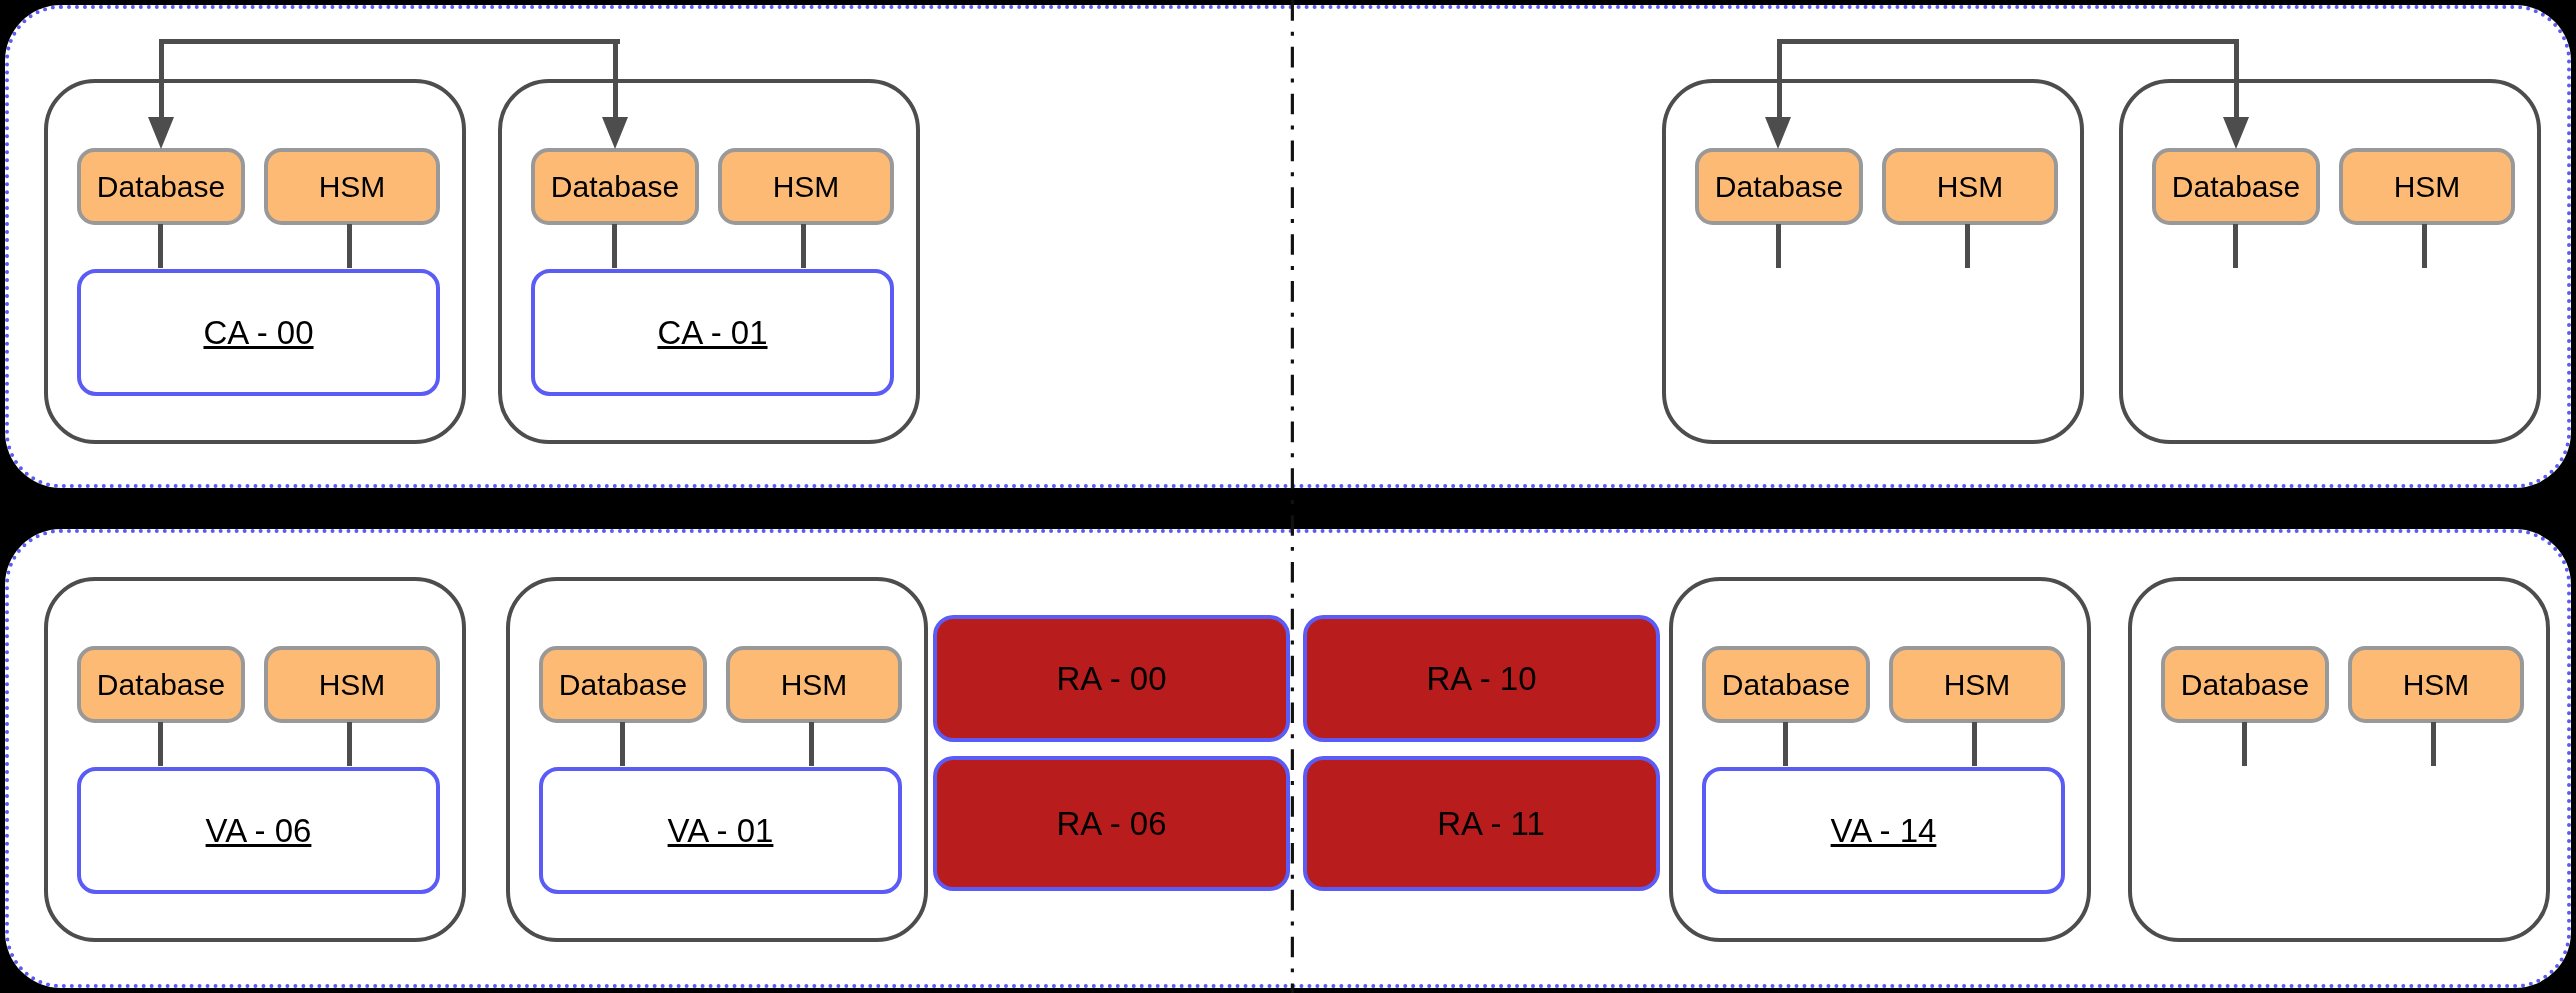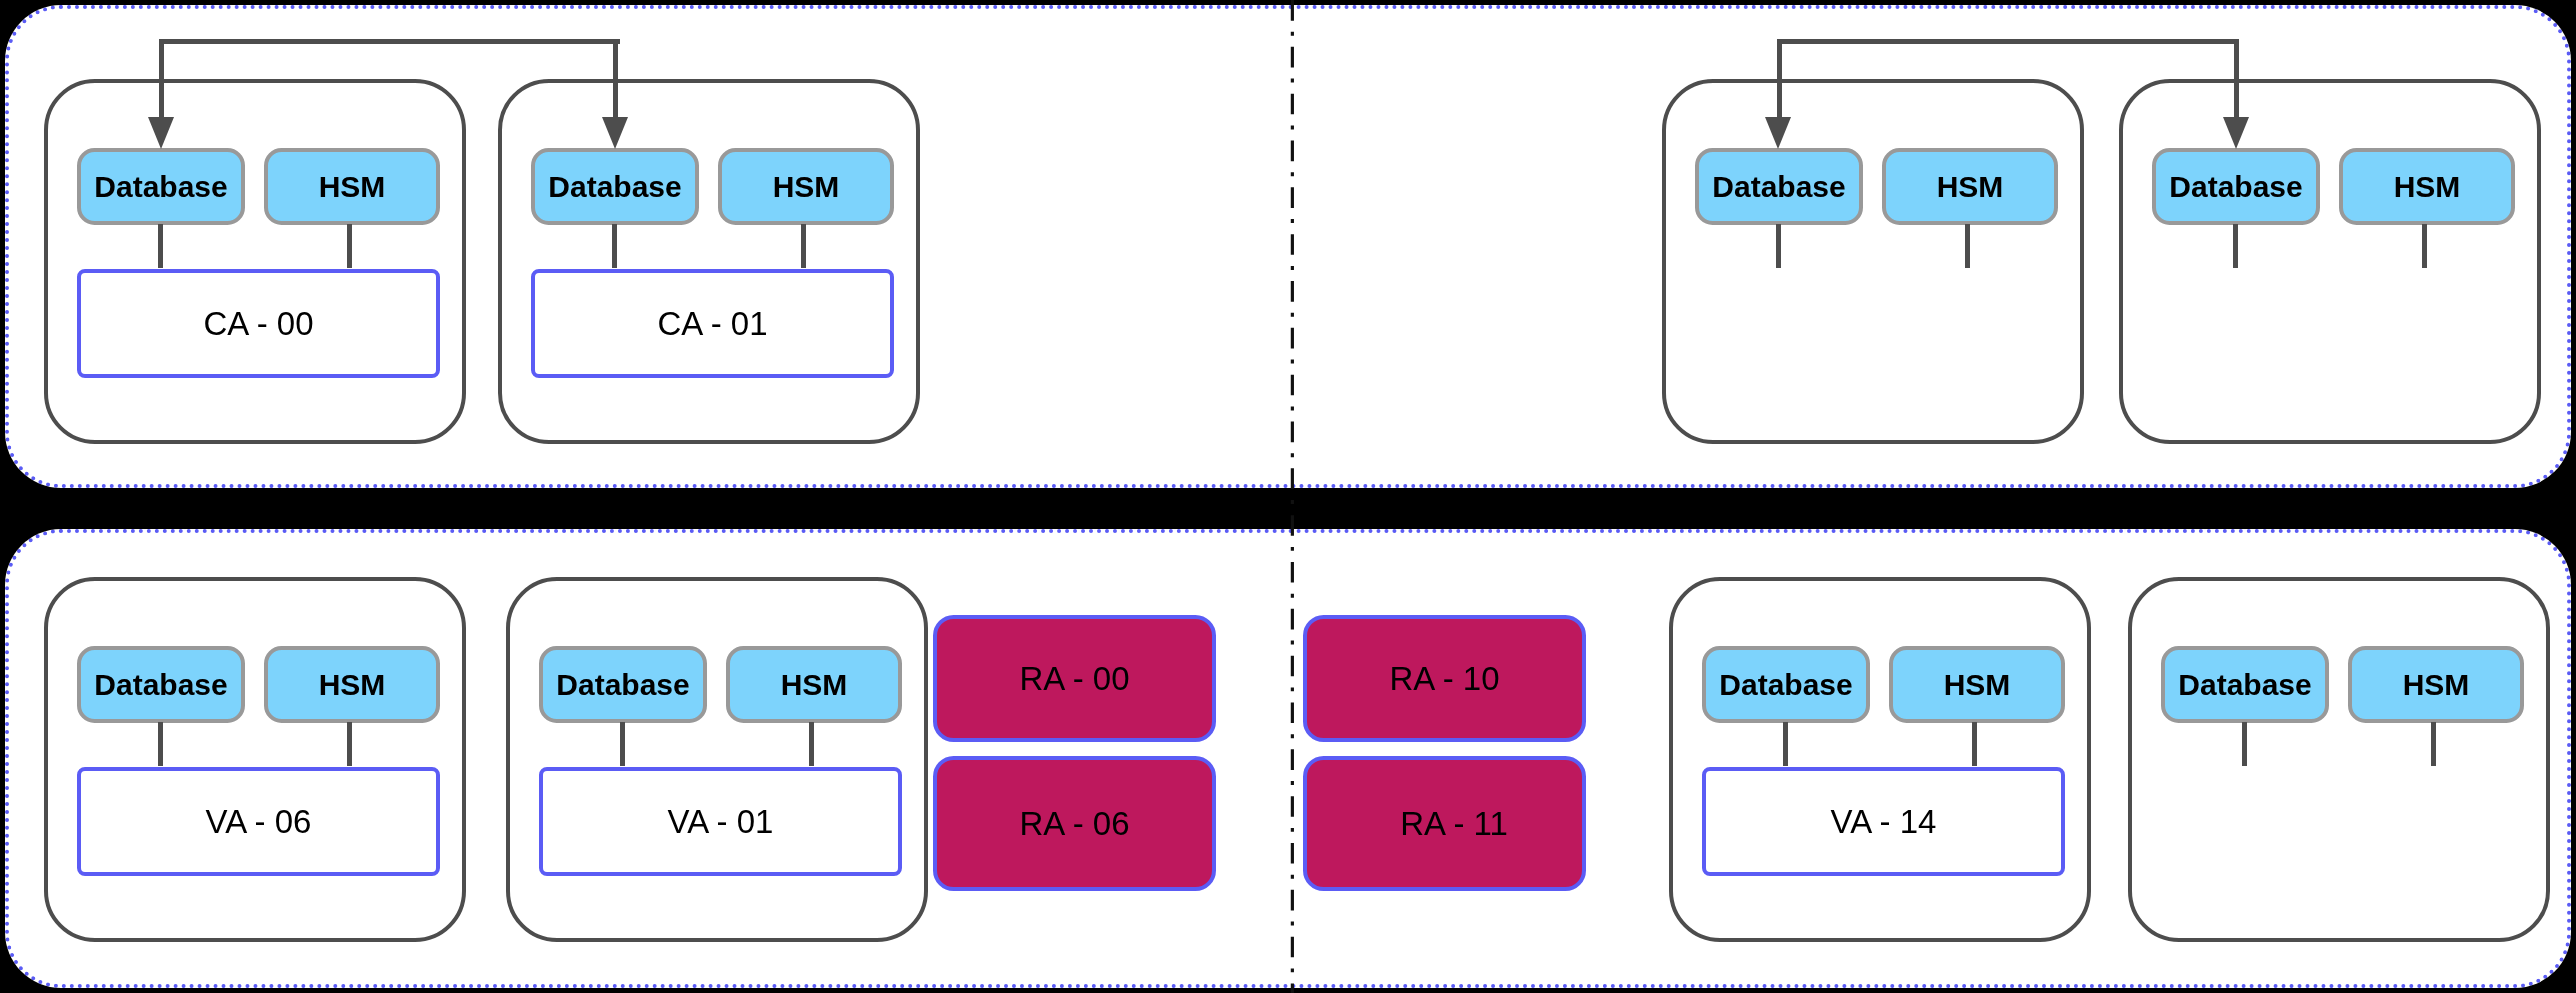--- a/index.html
+++ b/index.html
@@ -46,53 +46,53 @@
   .g-va00{left:44px;top:577px;}
   .g-va01{left:506px;top:577px;}
   .g-va10{left:1669px;top:577px;}
   .g-va11{left:2128px;top:577px;}
 
   .component{
     position:absolute;top:65px;height:77px;
     border:4px solid #999999;
     border-radius:17.5px;
     box-sizing:border-box;
-    background:#7dd3fc;
+    background:#fdba74;
     display:flex;align-items:center;justify-content:center;
     font-size:30px;
-    font-weight:bold;
   }
   .comp-db{left:29px;width:168px;}
   .comp-hsm{right:22px;width:176px;}
 
   .stub{
     position:absolute;width:4.8px;height:44px;top:141px;
     background:#4d4d4d;
   }
   .stub-db{left:110px;}
   .stub-hsm{left:299px;}
 
   .main-node{
-    position:absolute;left:29px;top:186px;width:363px;height:109px;
+    position:absolute;left:29px;top:186px;width:363px;height:127px;
     border:4px solid #5b5cf5;
-    border-radius:8px;
+    border-radius:19px;
     box-sizing:border-box;
     background:#ffffff;
     display:flex;align-items:center;justify-content:center;
     font-size:33px;
+    text-decoration:underline;
   }
 
   
   .ra{
     position:absolute;
-    width:283px;
+    width:357px;
     border:4px solid #5b5cf5;
     border-radius:20.6px;
     box-sizing:border-box;
-    background:#be185d;
+    background:#b91c1c;
     display:flex;align-items:center;justify-content:center;
     font-size:33px;
     z-index:3;
   }
   .ra-00{left:933px;top:615px;height:127px;}
   .ra-10{left:1303px;top:615px;height:127px;}
   .ra-01{left:933px;top:756px;height:135px;}
   .ra-11{left:1303px;top:756px;height:135px;padding-left:19px;}
 
   

